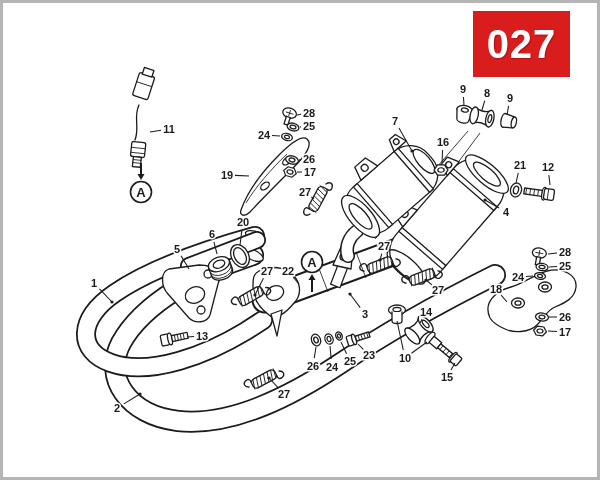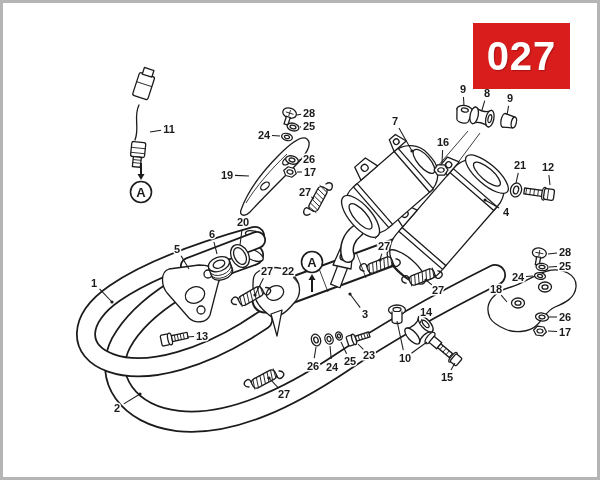--- a/index.html
+++ b/index.html
@@ -3,21 +3,21 @@
 <meta charset="utf-8">
 <style>
   :root{
     --ink:#1b1b1b; --paper:#ffffff; --accent:#d91d1d; --frame:#b5b5b5;
   }
   html,body{margin:0;padding:0;}
   body{width:600px;height:480px;background:var(--paper);font-family:"Liberation Sans",sans-serif;overflow:hidden;}
   .page{position:relative;width:600px;height:480px;box-sizing:border-box;border:3px solid var(--frame);background:var(--paper);}
   svg.art{position:absolute;left:0;top:0;width:594px;height:474px;}
   .code-box{
-    position:absolute;left:470px;top:20px;width:97px;height:66px;
+    position:absolute;left:470px;top:8px;width:97px;height:66px;
     background:var(--accent);display:flex;align-items:center;justify-content:center;
   }
   .code-box span{
     color:#fff;font-weight:bold;font-size:40px;letter-spacing:1px;
     font-family:"Liberation Sans",sans-serif;text-shadow:1px 1px 1px rgba(120,0,0,.45);
   }
   
   .o{fill:none;stroke:var(--ink);stroke-width:1.3;stroke-linecap:round;stroke-linejoin:round;}
   .of{fill:#fff;stroke:var(--ink);stroke-width:1.3;stroke-linecap:round;stroke-linejoin:round;}
   .thin{fill:none;stroke:var(--ink);stroke-width:.85;}

